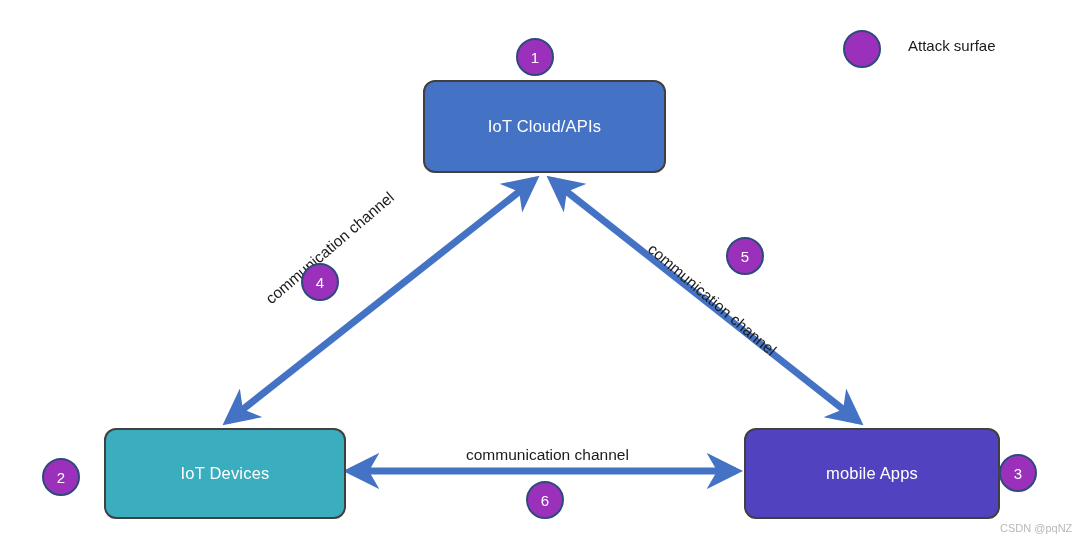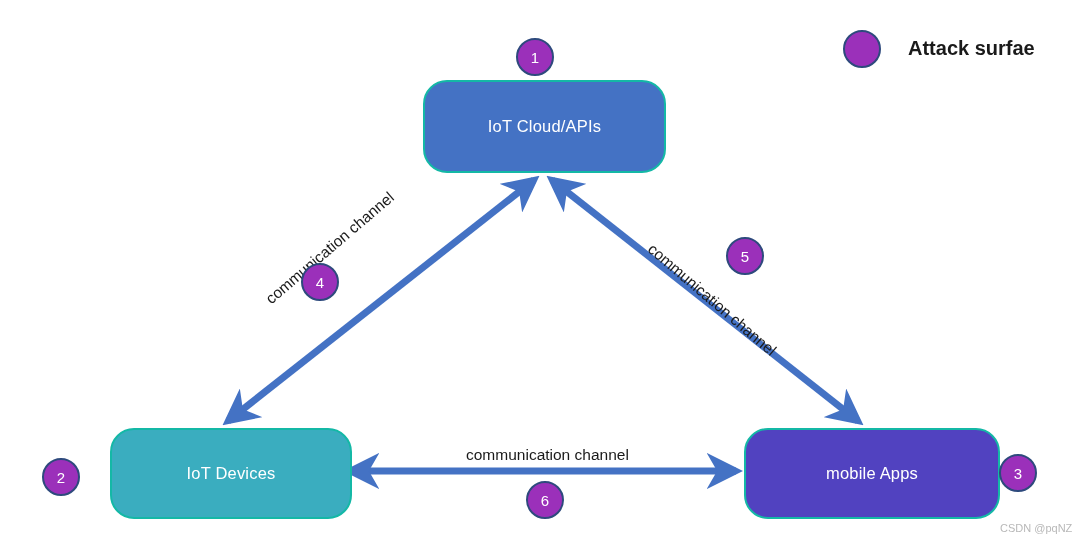--- a/index.html
+++ b/index.html
@@ -25,38 +25,38 @@
     top: 0;
     width: 1075px;
     height: 547px;
     pointer-events: none;
   }
 
   
   .node {
     position: absolute;
     box-sizing: border-box;
-    border-radius: 24px;
-    border: 2px solid #14b8a6;
+    border-radius: 12px;
+    border: 2px solid #404040;
     display: flex;
     align-items: center;
     justify-content: center;
     color: #ffffff;
     font-size: 16.5px;
     letter-spacing: 0.2px;
     text-align: center;
     z-index: 3;
   }
   .node-cloud {
     left: 423px;  top: 80px;
     width: 243px; height: 93px;
     background: #4472c4;
   }
   .node-devices {
-    left: 110px;  top: 428px;
+    left: 104px;  top: 428px;
     width: 242px; height: 91px;
     background: #3aadbf;
   }
   .node-apps {
     left: 744px;  top: 428px;
     width: 256px; height: 91px;
     background: #5142c0;
   }
 
   
@@ -89,25 +89,24 @@
     width: 38px; height: 38px;
     border-radius: 50%;
     background: #9b30ba;
     border: 2px solid #2e4a7d;
     box-sizing: border-box;
     z-index: 5;
   }
   .legend-label {
     position: absolute;
     left: 908px; top: 37px;
-    font-size: 20px;
+    font-size: 15px;
     color: #1a1a1a;
     white-space: nowrap;
     z-index: 5;
-    font-weight: bold;
   }
 
   
   .edge-label {
     position: absolute;
     font-size: 15.5px;
     color: #1a1a1a;
     white-space: nowrap;
     z-index: 4;
   }

